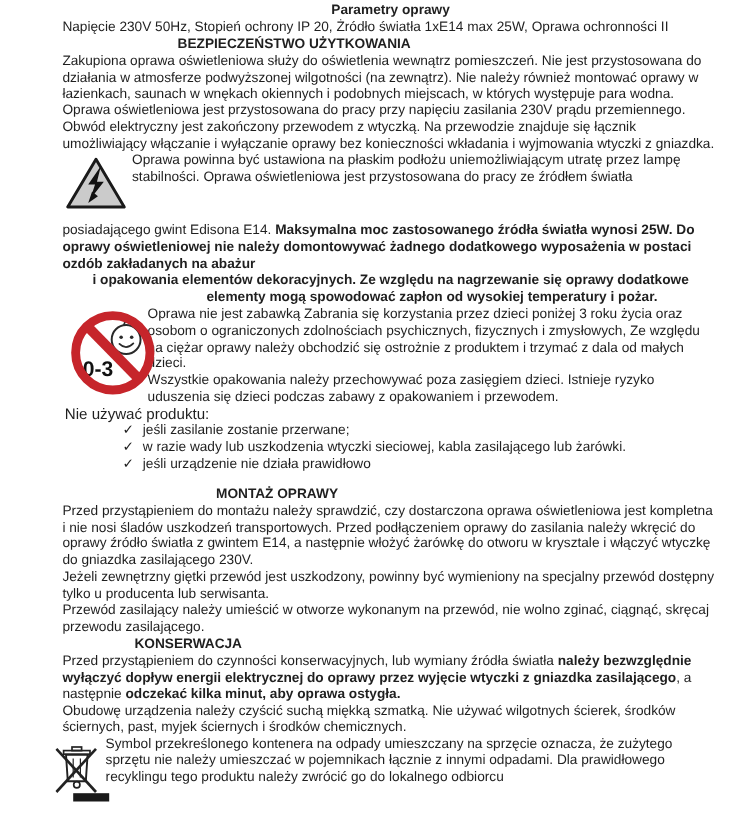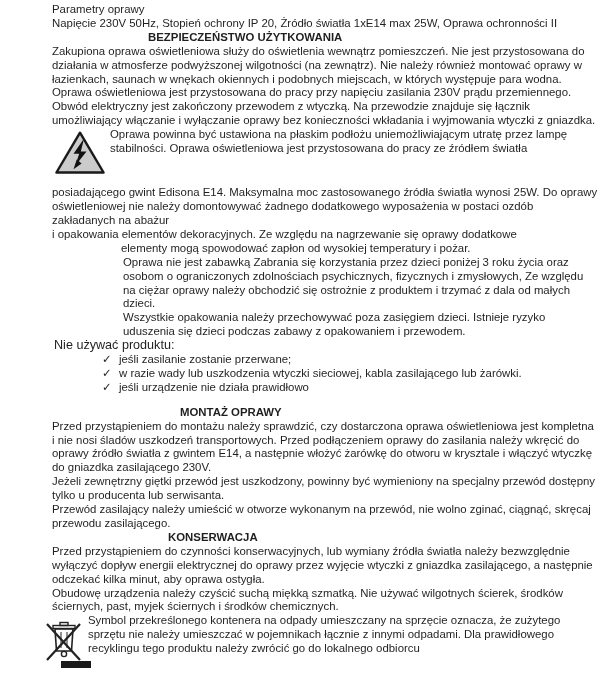--- a/index.html
+++ b/index.html
@@ -5,26 +5,26 @@
   html,body{margin:0;padding:0;background:#ffffff;}
   body{
     width:615px;
     font-family:"Liberation Sans","DejaVu Sans",sans-serif;
     font-size:11.4px;
     line-height:13.9px;
     color:#1f1f1f;
     -webkit-font-smoothing:antialiased;
   }
   .doc{padding:3px 16px 6px 52px;width:547px;}
-  .b{font-weight:normal;}
+  .b{font-weight:bold;text-align:center;}
   p,.para{margin:0;}
   .h-sec{font-weight:bold;margin:0;}
   .h-bez{margin-left:96px;}
   .h-mon{margin-left:128px;margin-top:11px;}
-  .h-kon{margin-left:116px;}
+  .h-kon{margin-left:60px;}
   .h-nouse{font-weight:normal;font-size:12.6px;margin-left:2px;}
   .iconblock{position:relative;}
   .warn-block{padding-left:58px;min-height:58px;}
   .warn-icon{position:absolute;left:2px;top:2px;}
   .child-block{padding-left:71px;min-height:78px;}
   .child-icon{position:absolute;left:3px;top:1px;}
   .weee-block{padding-left:36px;min-height:56px;}
   .weee-icon{position:absolute;left:-6px;top:2px;}
   .indent-bulb{margin-left:69px;}
   .check-row{padding-left:50px;}
@@ -53,20 +53,33 @@
     <p>Oprawa powinna być ustawiona na płaskim podłożu uniemożliwiającym utratę przez lampę stabilności. Oprawa oświetleniowa jest przystosowana do pracy ze źródłem światła</p>
   </div>
 
   <div class="para">
     <span>posiadającego gwint Edisona E14. </span><span class="b">Maksymalna moc zastosowanego źródła światła wynosi 25W. Do oprawy oświetleniowej nie należy domontowywać żadnego dodatkowego wyposażenia w postaci ozdób zakładanych na abażur</span>
   </div>
   <p class="b">i opakowania elementów dekoracyjnych. Ze względu na nagrzewanie się oprawy dodatkowe</p>
   <p class="b indent-bulb">elementy mogą spowodować zapłon od  wysokiej temperatury i pożar.</p>
 
   <div class="iconblock child-block">
+    <span class="child-icon">
+      <svg width="78" height="74" viewBox="0 0 80 80" aria-hidden="true">
+        <circle cx="40" cy="40" r="37" fill="#ffffff"></circle>
+        <circle cx="52" cy="28" r="13" fill="#ffffff" stroke="#2a2a2a" stroke-width="1.8"></circle>
+        <path d="M50 15 q 1 -6 8 -5" fill="none" stroke="#2a2a2a" stroke-width="1.6"></path>
+        <circle cx="47.5" cy="26" r="1.6" fill="#2a2a2a"></circle>
+        <circle cx="57" cy="26" r="1.6" fill="#2a2a2a"></circle>
+        <path d="M46 32 Q 52 38 58.5 31.5" fill="none" stroke="#2a2a2a" stroke-width="1.6" stroke-linecap="round"></path>
+        <text x="13" y="61" font-size="19" font-weight="bold" fill="#111">0-3</text>
+        <circle cx="40" cy="40" r="33.5" fill="none" stroke="#c6252b" stroke-width="8"></circle>
+        <line x1="15" y1="14" x2="66" y2="66" stroke="#c6252b" stroke-width="9"></line>
+      </svg>
+    </span>
     <p>Oprawa nie jest zabawką Zabrania się korzystania przez dzieci poniżej 3 roku życia oraz osobom o ograniczonych zdolnościach psychicznych, fizycznych i zmysłowych, Ze względu na ciężar oprawy należy obchodzić się ostrożnie z produktem i trzymać z dala od małych dzieci.</p>
     <p>Wszystkie opakowania należy przechowywać poza zasięgiem dzieci. Istnieje ryzyko uduszenia się dzieci podczas zabawy z opakowaniem i przewodem.</p>
   </div>
 
   <p class="h-nouse">Nie używać produktu:</p>
 
   <div class="check-row">
     <span class="check-mark">✓</span><span>jeśli zasilanie zostanie przerwane;</span>
   </div>
   <div class="check-row">

